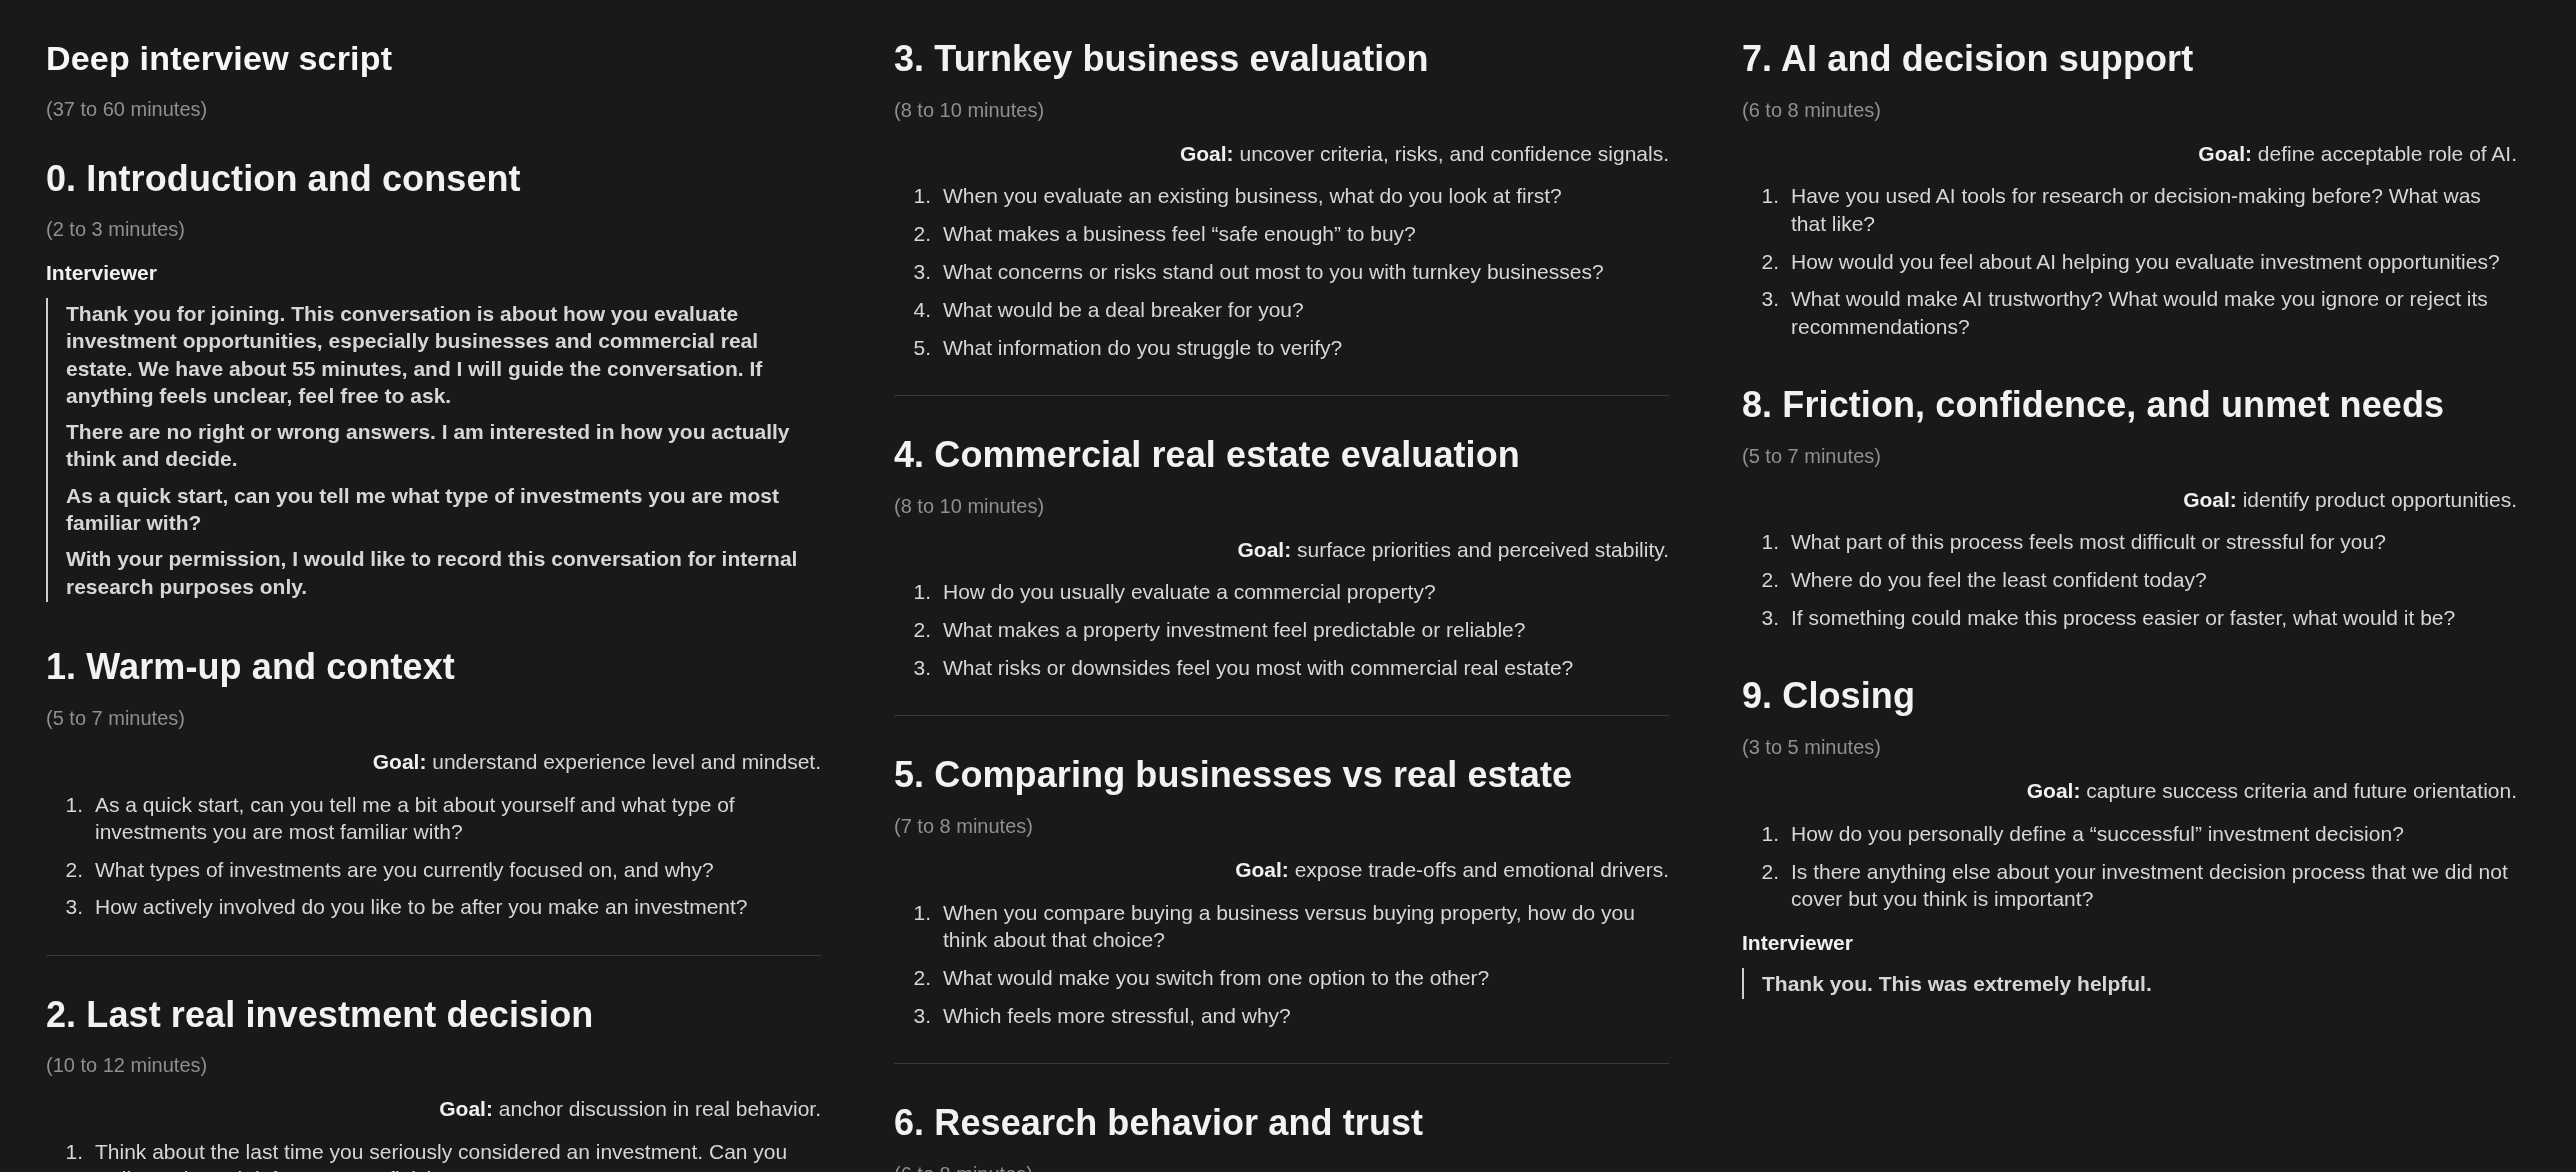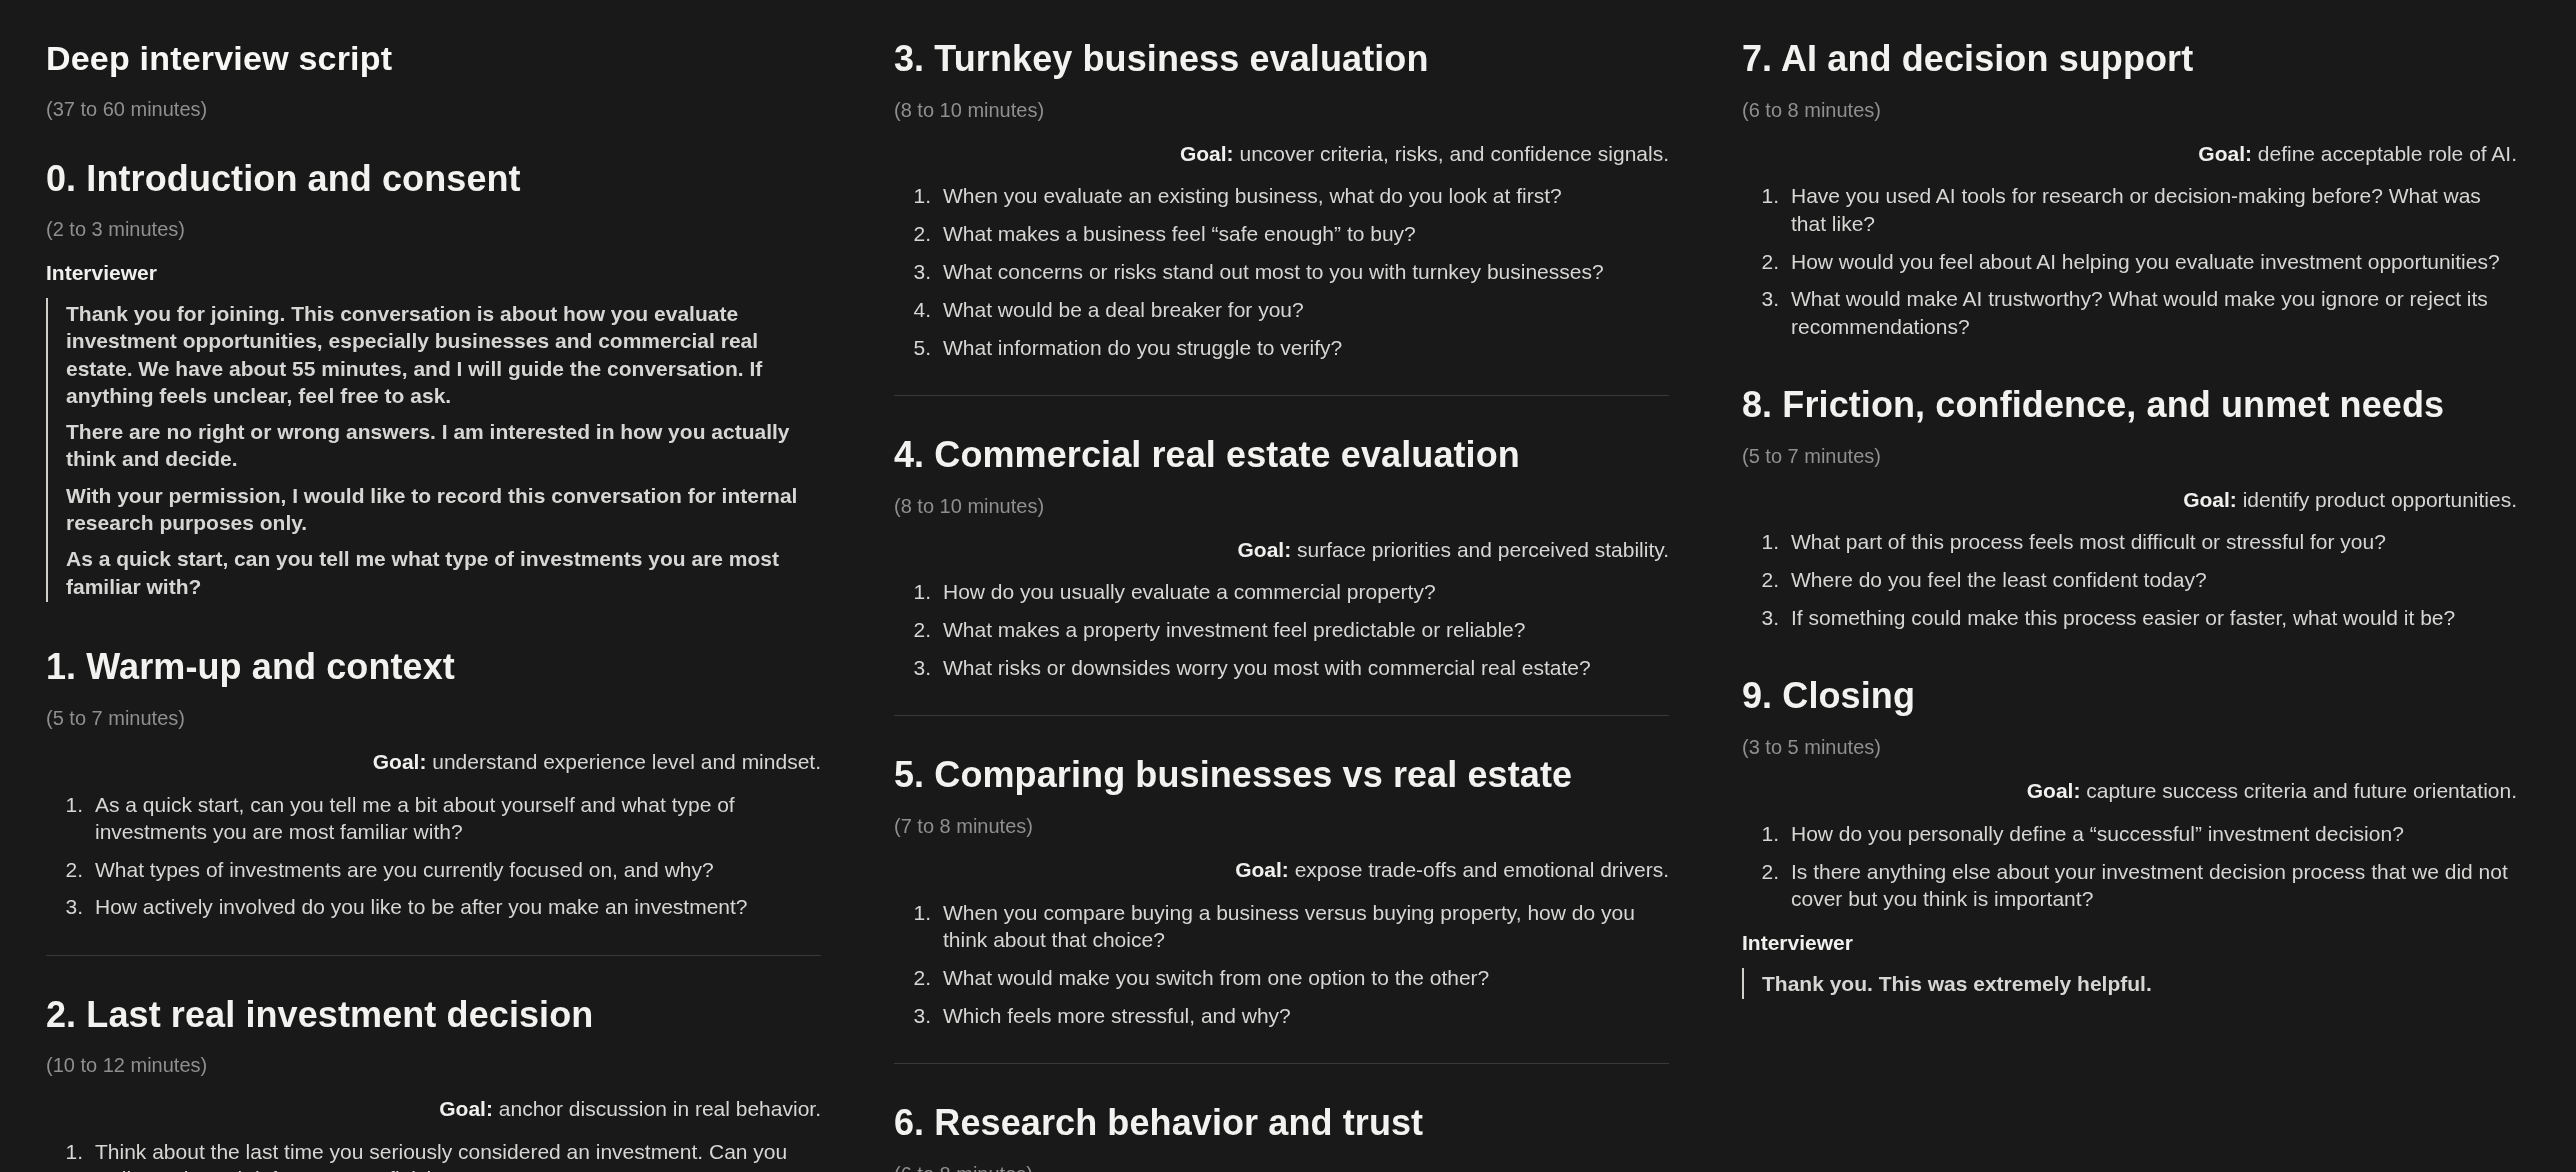--- a/index.html
+++ b/index.html
@@ -91,22 +91,22 @@
     <h1 class="page-title">Deep interview script</h1>
     <p class="page-sub">(37 to 60 minutes)</p>
 
     <section class="sec">
       <h2 class="sec-heading">0. Introduction and consent</h2>
       <p class="duration">(2 to 3 minutes)</p>
       <p class="interviewer">Interviewer</p>
       <blockquote class="quote">
         <p>Thank you for joining. This conversation is about how you evaluate investment opportunities, especially businesses and commercial real estate. We have about 55 minutes, and I will guide the conversation. If anything feels unclear, feel free to ask.</p>
         <p>There are no right or wrong answers. I am interested in how you actually think and decide.</p>
+        <p>As a quick start, can you tell me what type of investments you are most familiar with?</p>
         <p>With your permission, I would like to record this conversation for internal research purposes only.</p>
-        <p>As a quick start, can you tell me what type of investments you are most familiar with?</p>
       </blockquote>
     </section>
 
     <section class="sec">
       <h2 class="sec-heading">1. Warm-up and context</h2>
       <p class="duration">(5 to 7 minutes)</p>
       <p class="goal"><strong>Goal:</strong> <span>understand experience level and mindset.</span></p>
       <ol class="qs">
         <li>As a quick start, can you tell me a bit about yourself and what type of investments you are most familiar with?</li>
         <li>What types of investments are you currently focused on, and why?</li>
@@ -146,21 +146,21 @@
 
     <hr class="divider">
 
     <section class="sec">
       <h2 class="sec-heading">4. Commercial real estate evaluation</h2>
       <p class="duration">(8 to 10 minutes)</p>
       <p class="goal"><strong>Goal:</strong> <span>surface priorities and perceived stability.</span></p>
       <ol class="qs">
         <li>How do you usually evaluate a commercial property?</li>
         <li>What makes a property investment feel predictable or reliable?</li>
-        <li>What risks or downsides worry you most with commercial real estate?</li>
+        <li>What risks or downsides feel you most with commercial real estate?</li>
       </ol>
     </section>
 
     <hr class="divider">
 
     <section class="sec">
       <h2 class="sec-heading">5. Comparing businesses vs real estate</h2>
       <p class="duration">(7 to 8 minutes)</p>
       <p class="goal"><strong>Goal:</strong> <span>expose trade-offs and emotional drivers.</span></p>
       <ol class="qs">

